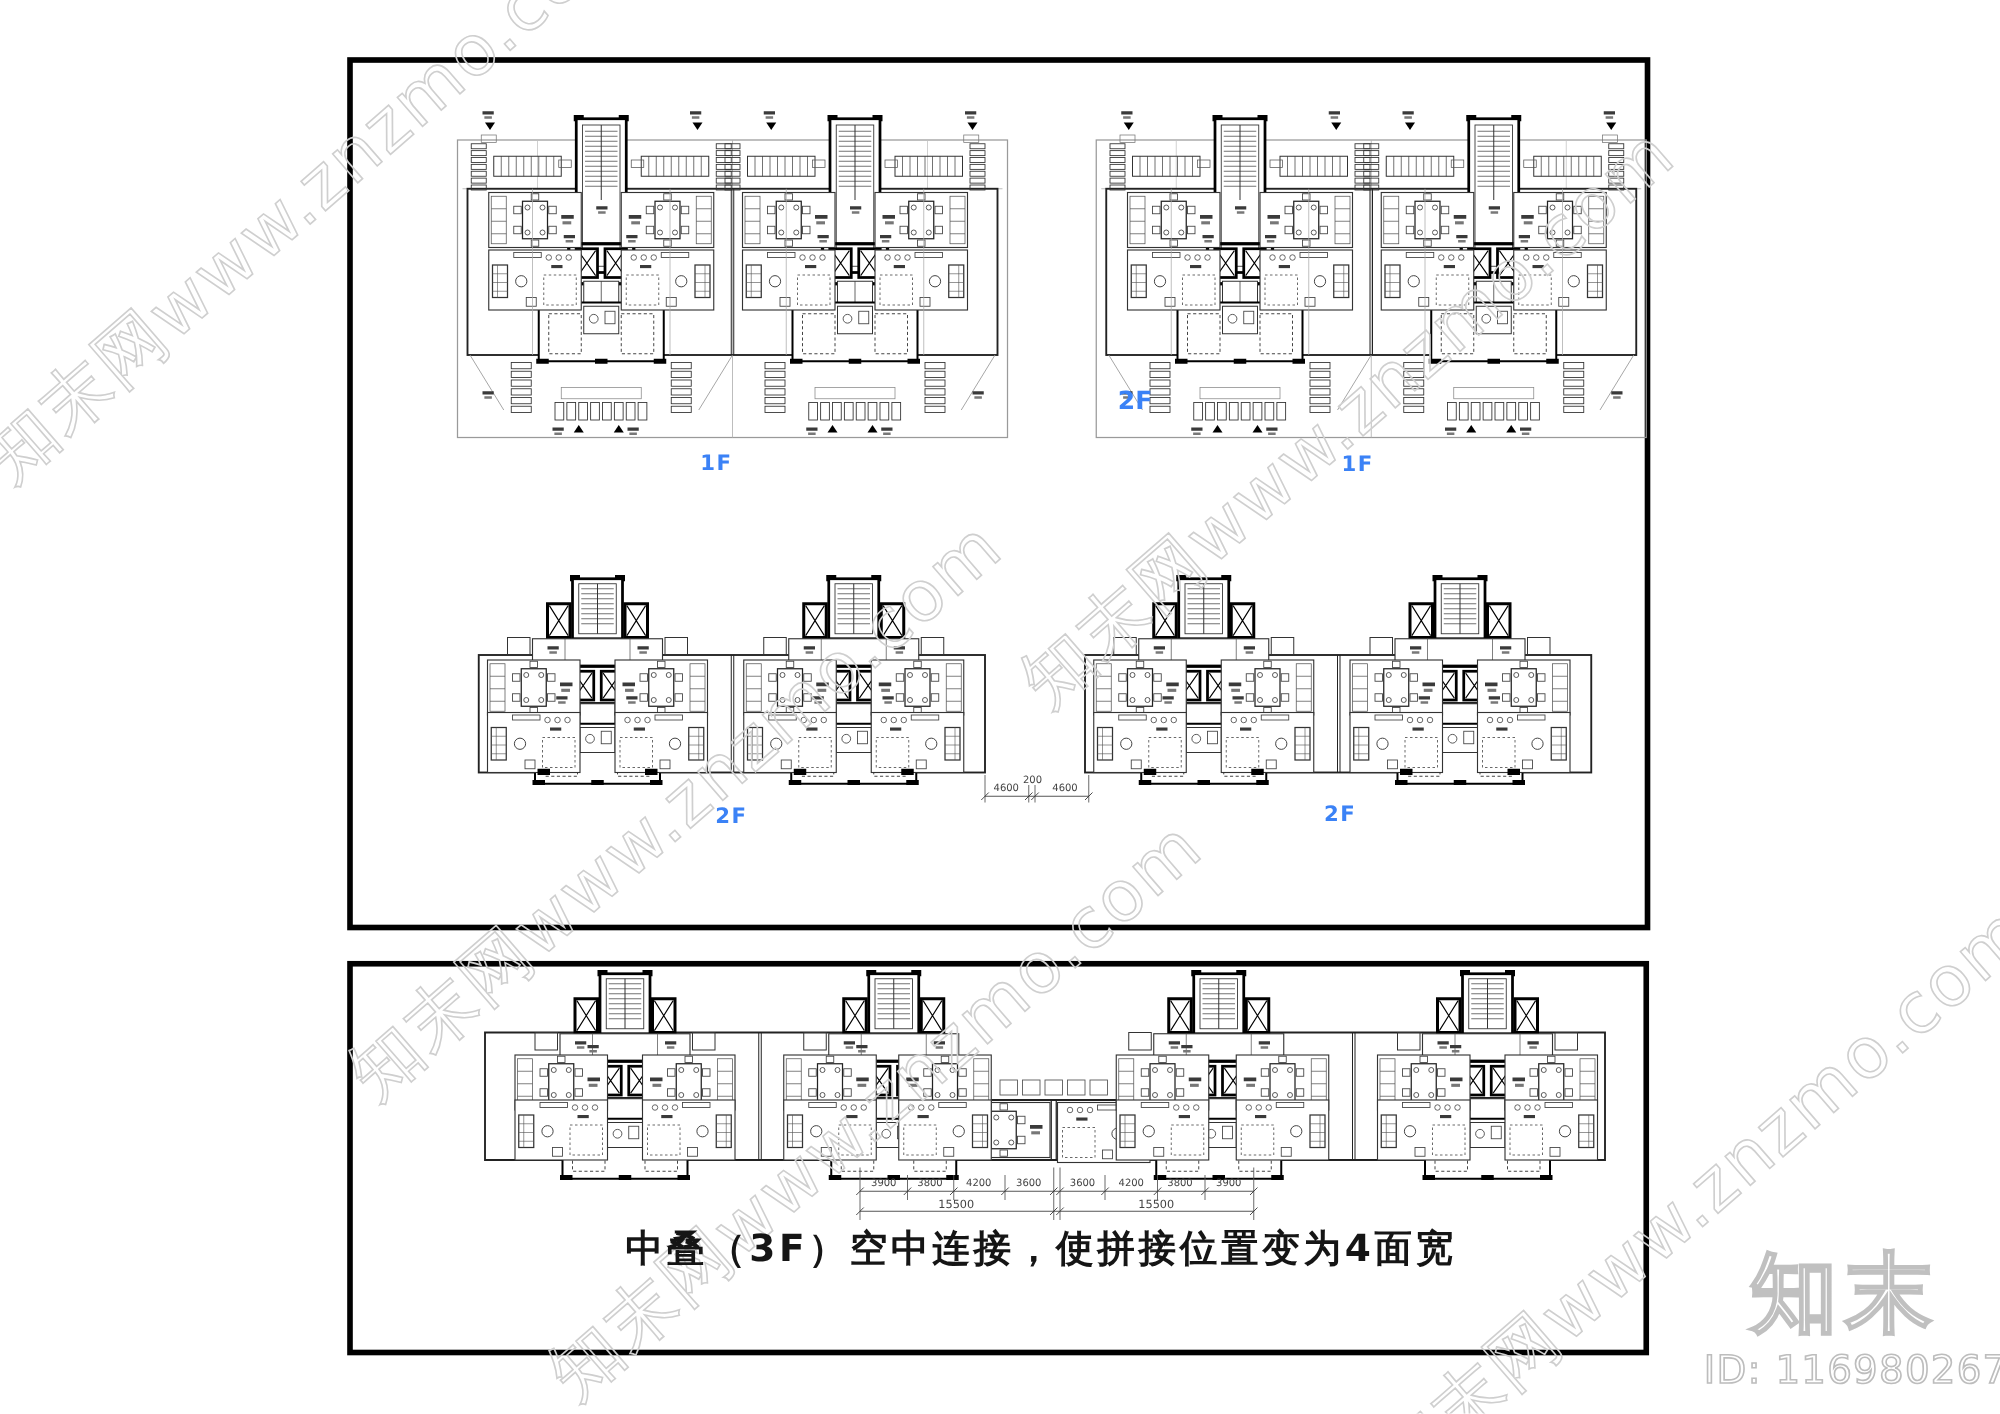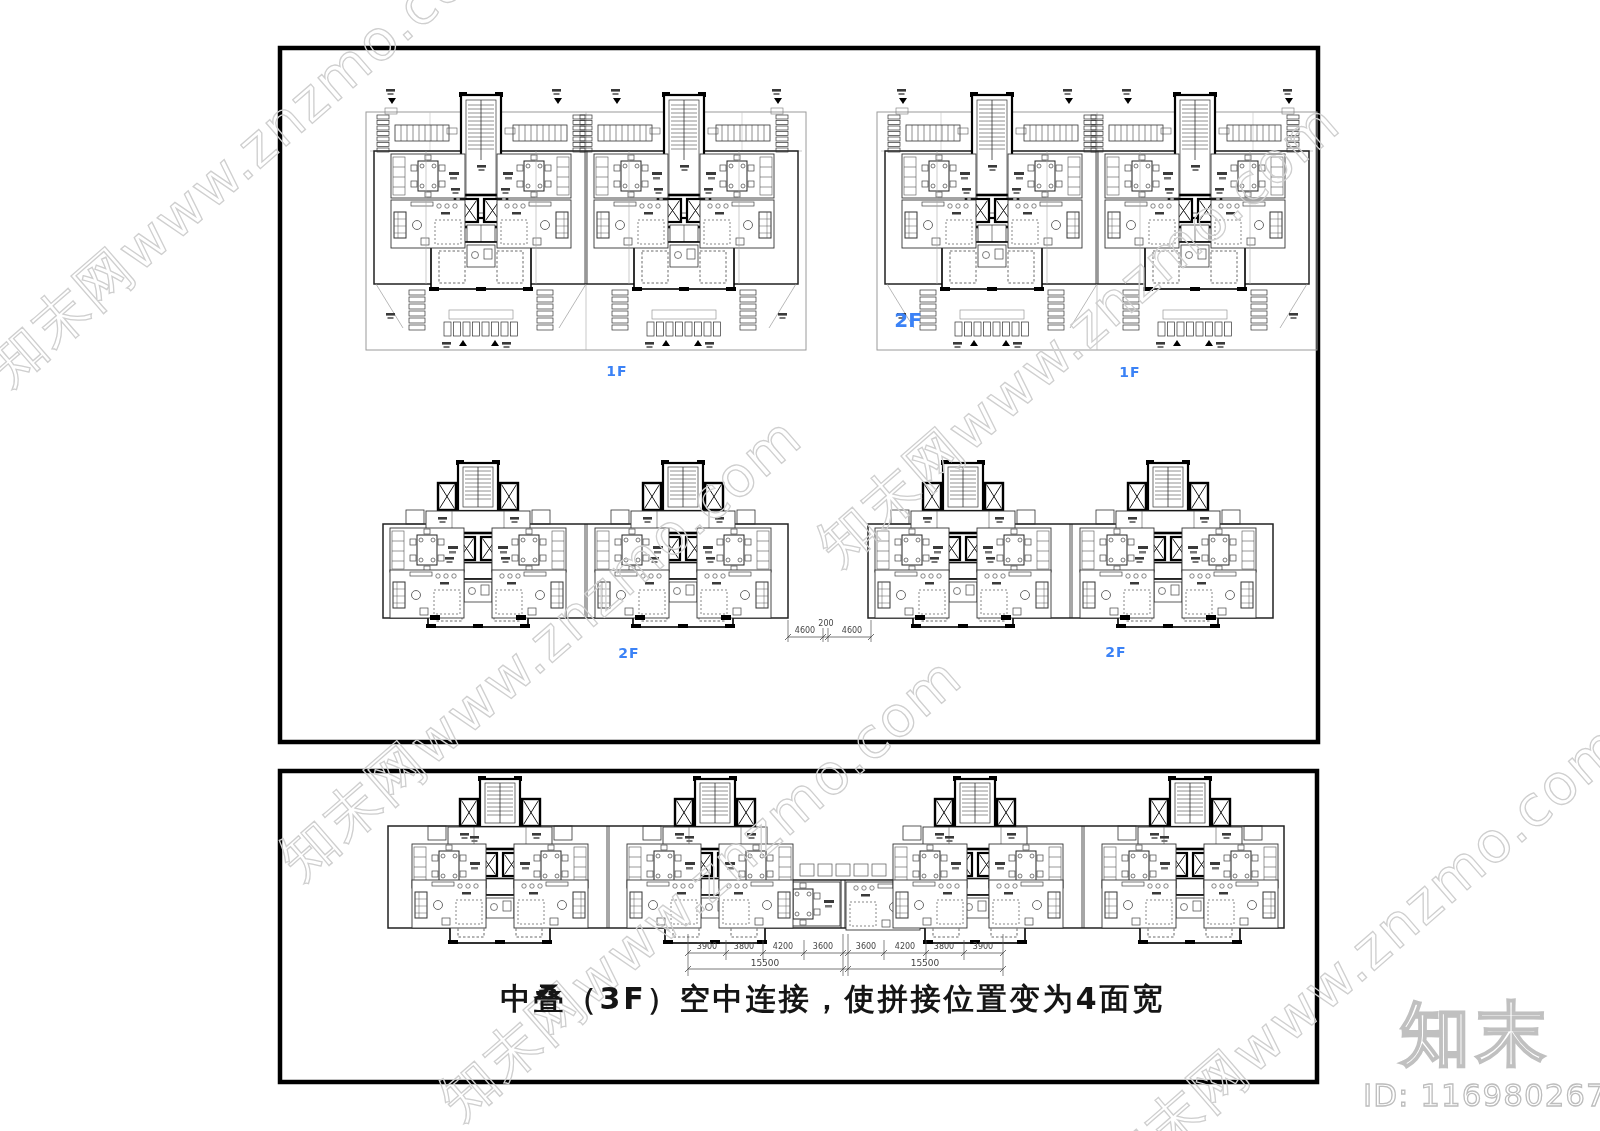--- a/index.html
+++ b/index.html
@@ -1,20 +1,20 @@
 <!DOCTYPE html>
 <html><head>
 <meta charset="utf-8">
 <style>
   html,body{margin:0;padding:0;background:#ffffff;}
   .canvas{position:relative;width:1600px;height:1131px;background:#ffffff;overflow:hidden;
           font-family:"DejaVu Sans","Liberation Sans",sans-serif;}
   svg{position:absolute;left:0;top:0;}
   .cap{position:absolute;color:#3b82f6;white-space:nowrap;transform:translate(-50%,-50%);}
-  .cap-floor{font-size:14px;font-weight:600;letter-spacing:1px;margin-left:44px;}
+  .cap-floor{font-size:17px;font-weight:600;letter-spacing:1px;}
   .cap-floor-inline{font-size:20px;font-weight:700;}
   .cap-big{font-size:32px;font-weight:700;letter-spacing:3px;color:#151515;}
   .dimtxt{font-size:8px;fill:#444;text-anchor:middle;}
   .dimtxt2{font-size:9px;fill:#444;text-anchor:middle;}
   .wm{font-size:56px;fill:none;stroke:#cfcfcf;stroke-width:1.3px;letter-spacing:2px;}
   .brandtxt{font-size:70px;font-weight:700;fill:#ffffff;stroke:#c0c0c0;stroke-width:1.6px;letter-spacing:6px;}
   .idtxt{font-size:31px;fill:#ffffff;stroke:#bdbdbd;stroke-width:1.3px;letter-spacing:1px;}
 </style>
 </head>
 <body>

